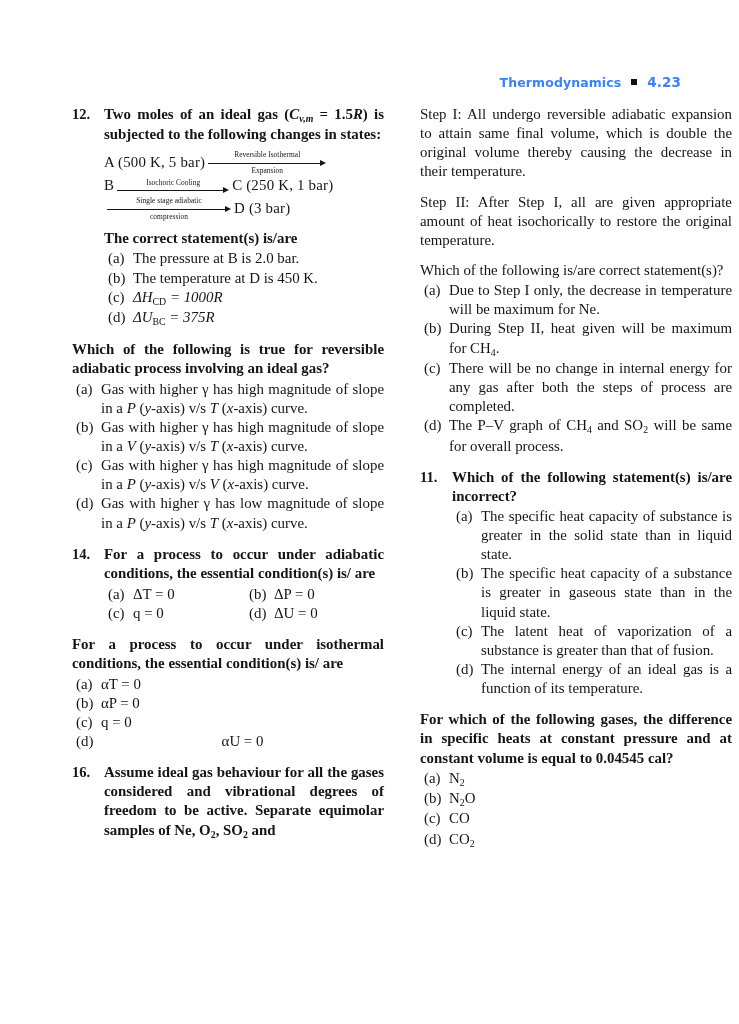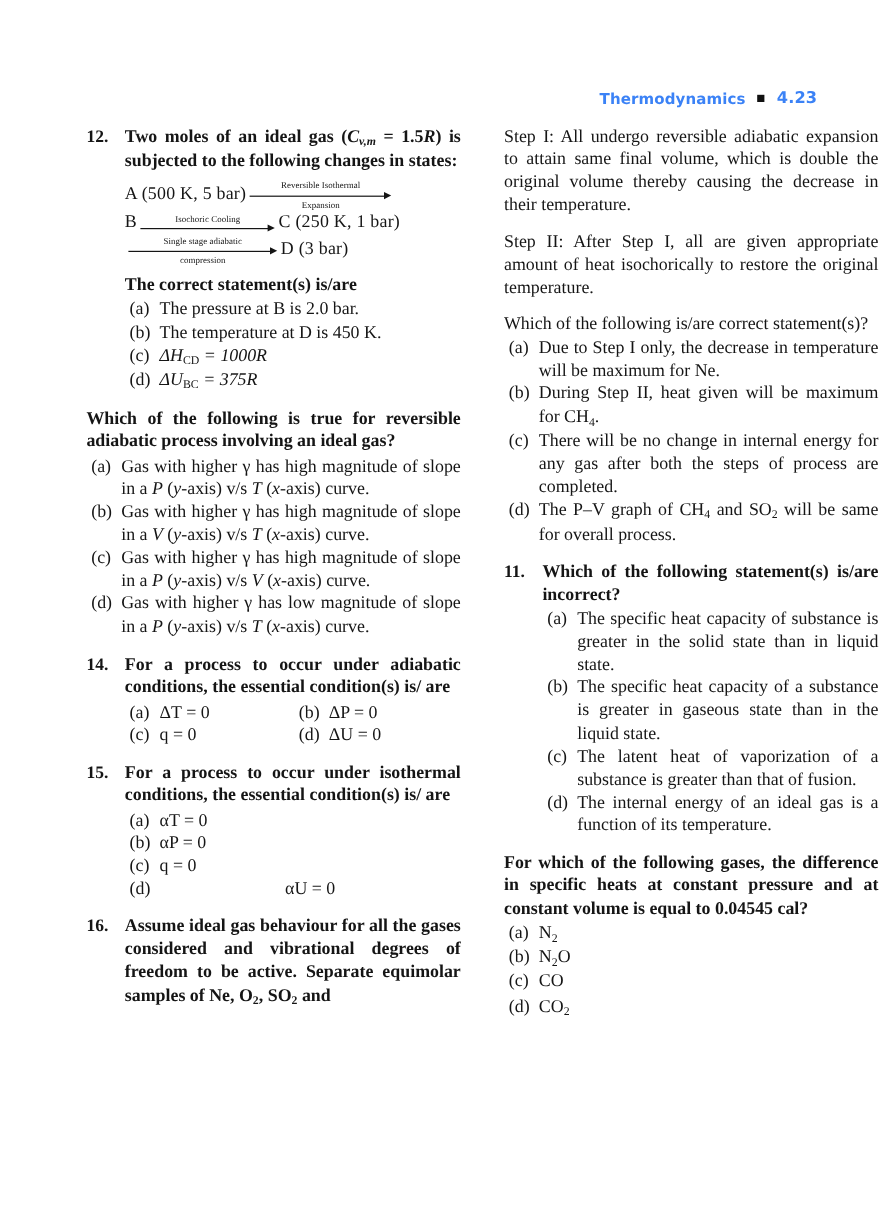--- a/index.html
+++ b/index.html
@@ -312,21 +312,20 @@
             </div>
             <div class="opt">
               <span class="opt-tag">(d)</span>
               <span class="opt-text nojust eq">ΔU = 0</span>
             </div>
           </div>
         </div>
       </div>
 
       <div class="q">
-        <div class="q-num">15.</div>
         <div class="q-body">
           <p class="stem">For a process to occur under isothermal conditions, the essential condition(s) is/ are</p>
           <div class="opts">
             <div class="opt">
               <span class="opt-tag">(a)</span>
               <span class="opt-text nojust eq">αT = 0</span>
             </div>
             <div class="opt">
               <span class="opt-tag">(b)</span>
               <span class="opt-text nojust eq">αP = 0</span>

